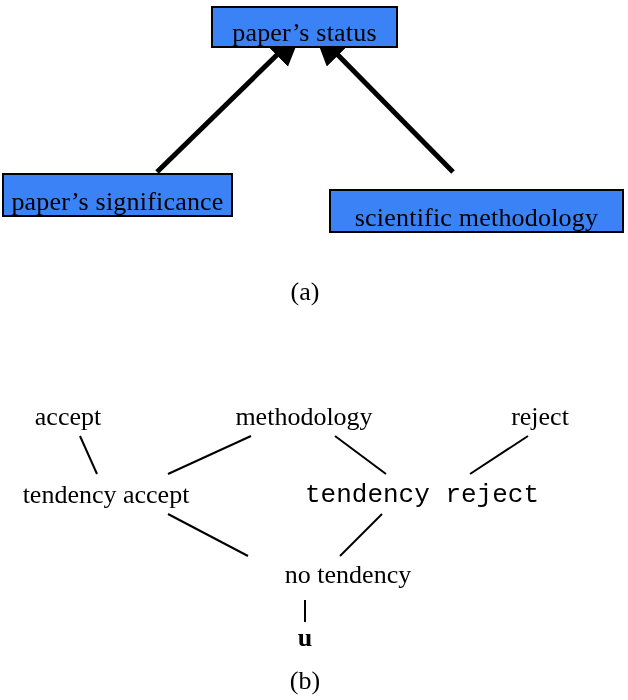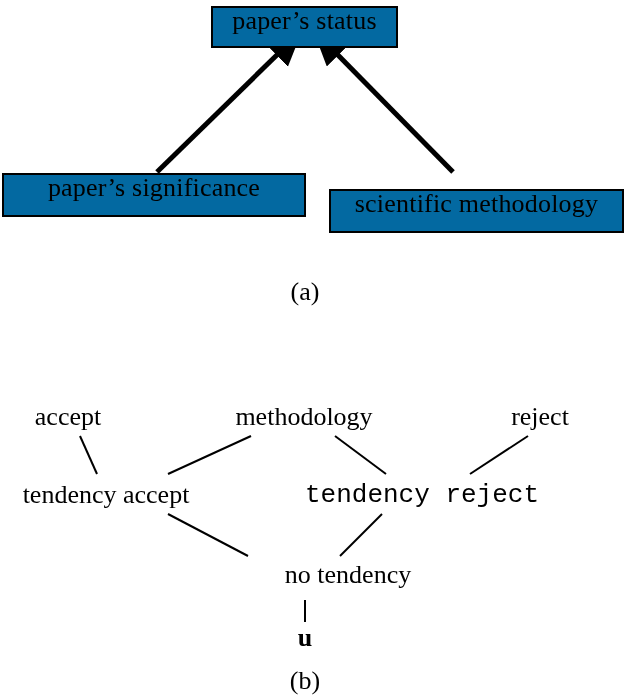--- a/index.html
+++ b/index.html
@@ -22,33 +22,33 @@
     top: 0;
     width: 628px;
     height: 700px;
   }
 
   
   .node-box {
     position: absolute;
     box-sizing: border-box;
     border: 2px solid #000000;
-    background: #0369a1;
+    background: #3b82f6;
     display: flex;
-    align-items: flex-start;
+    align-items: flex-end;
     justify-content: center;
     white-space: nowrap;
     line-height: 1;
   }
   .node-box .node-label {
     font-size: 26px;
     letter-spacing: 0.2px;
   }
   #box-status      { left: 211px; top: 6px;   width: 187px; height: 42px; }
-  #box-significance{ left: 2px;   top: 173px; width: 304px; height: 44px; }
+  #box-significance{ left: 2px;   top: 173px; width: 231px; height: 44px; }
   #box-methodology { left: 329px; top: 173px; width: 295px; height: 44px; margin-top: 16px; }
 
   
   .lat-node {
     position: absolute;
     white-space: nowrap;
     font-size: 26px;
     line-height: 1;
     transform: translate(-50%, -50%);
   }

